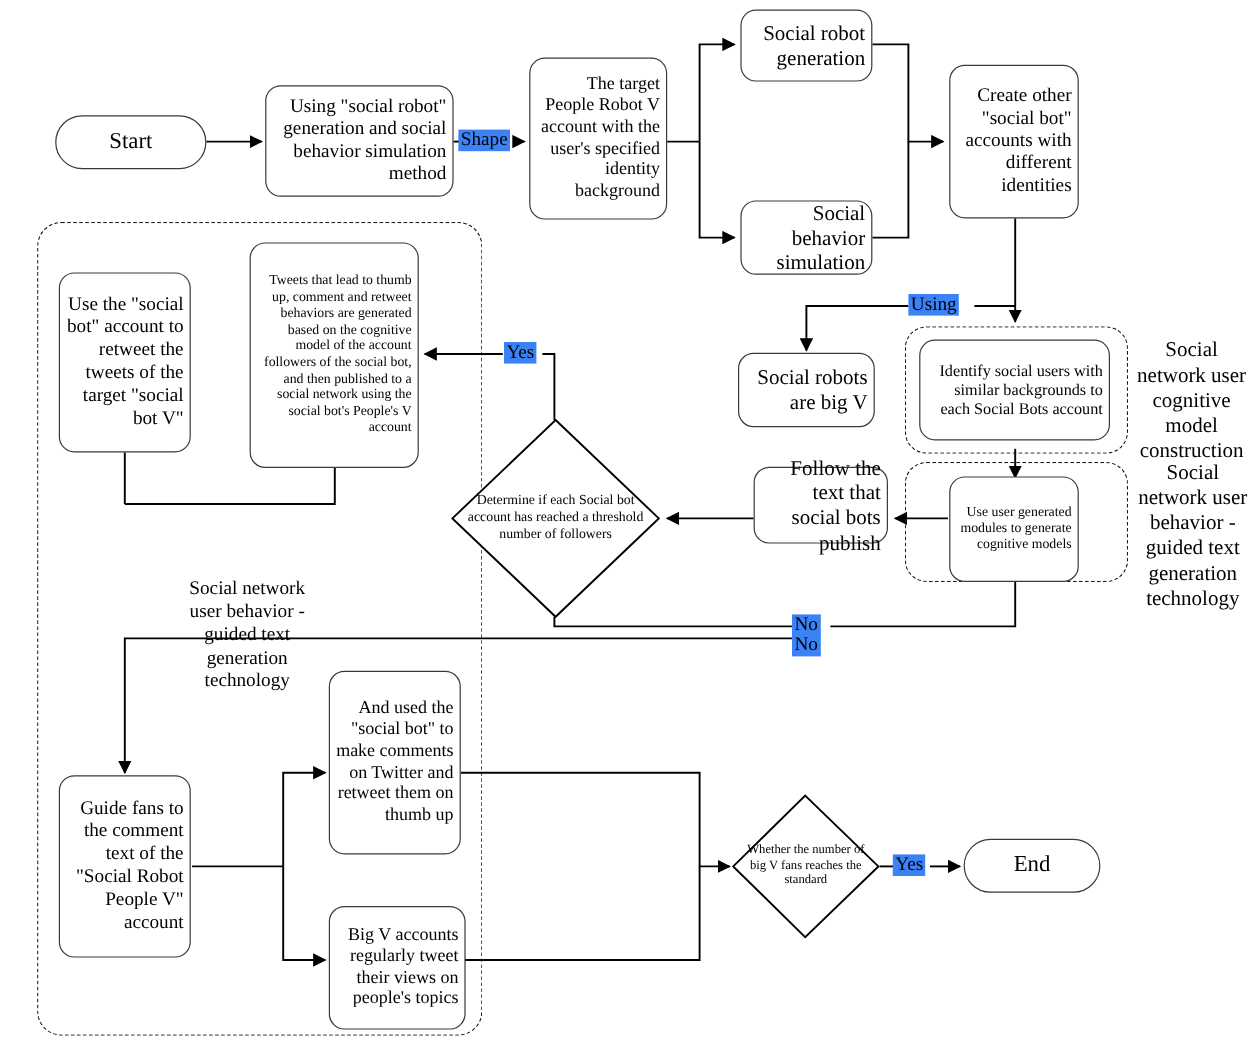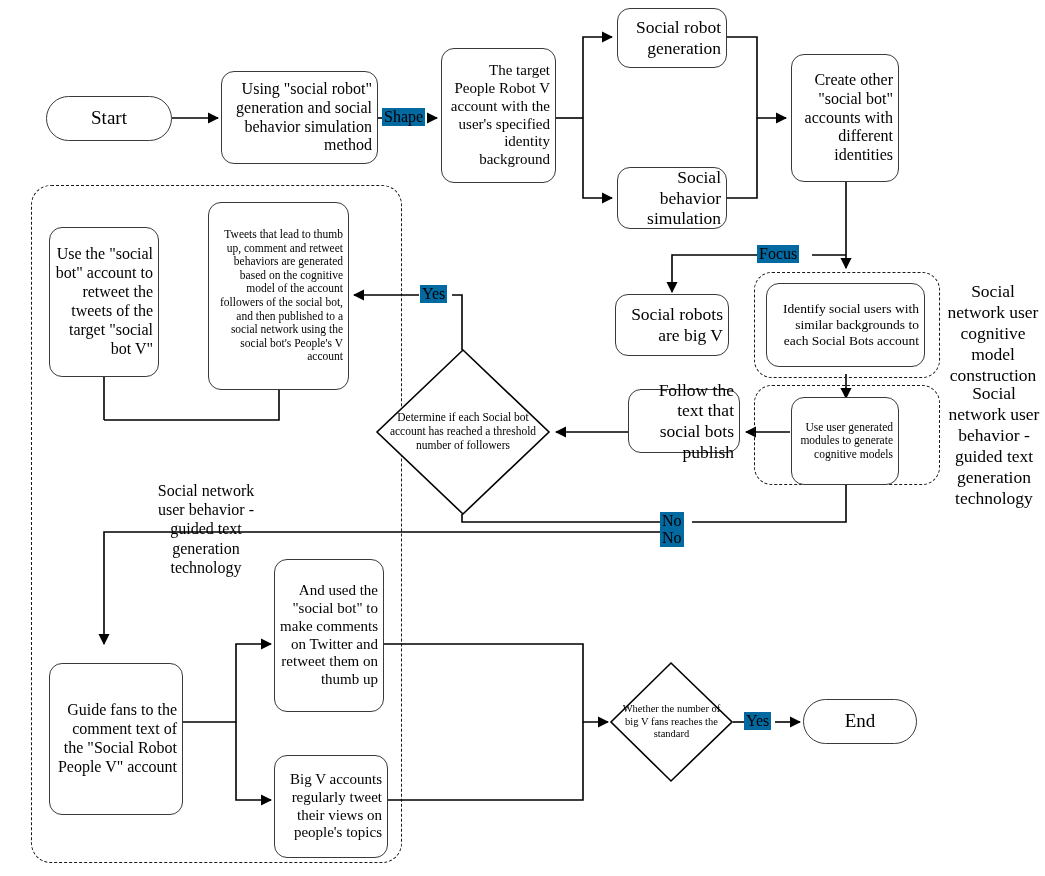--- a/index.html
+++ b/index.html
@@ -62,21 +62,21 @@
   }
   .caption {
     position: absolute;
     text-align: center;
     line-height: 1.2;
     z-index: 3;
     background: transparent;
   }
   .edge-label {
     position: absolute;
-    background: #0369a1;
+    background: #3b82f6;
     padding: 0 2px;
     z-index: 4;
     text-align: center;
     white-space: nowrap;
   }
   .diamond-wrap {
     position: absolute;
     z-index: 3;
   }
   .diamond-wrap svg {
@@ -187,21 +187,21 @@
   <div class="node rounded f14" style="left:766px; top:283px; width:159px; height:84px;">Identify social users with similar backgrounds to each Social Bots account</div>
 
   <div class="node rounded f12" style="left:791px; top:397px; width:108px; height:88px;">Use user generated modules to generate cognitive models</div>
 
   <div class="node rounded f18" style="left:628px; top:389px; width:112px; height:64px;">Follow the text that social bots publish</div>
 
   <div class="node rounded f12" style="left:208px; top:202px; width:141px; height:188px;">Tweets that lead to thumb up, comment and retweet behaviors are generated based on the cognitive model of the account followers of the social bot, and then published to a social network using the social bot's People's V account</div>
 
   <div class="node rounded f16" style="left:49px; top:227px; width:110px; height:150px;">Use the "social bot" account to retweet the tweets of the target "social bot V"</div>
 
-  <div class="node rounded f16" style="left:49px; top:663px; width:134px; height:152px;">Guide fans to the comment text of the "Social Robot People V" account</div>
+  <div class="node rounded f16" style="left:49px; top:646px; width:110px; height:152px;">Guide fans to the comment text of the "Social Robot People V" account</div>
 
   <div class="node rounded f15" style="left:274px; top:559px; width:110px; height:153px;">And used the "social bot" to make comments on Twitter and retweet them on thumb up</div>
 
   <div class="node rounded f15" style="left:274px; top:755px; width:114px; height:103px;">Big V accounts regularly tweet their views on people's topics</div>
 
   <div class="node terminator f20" style="left:803px; top:699px; width:114px; height:45px;">End</div>
 
   <div class="diamond-wrap" style="left:609px; top:661px; width:125px; height:122px;">
     <svg width="125" height="122" viewBox="0 0 125 122" xmlns="http://www.w3.org/2000/svg">
       <polygon points="62,2 123,61 62,120 2,61" fill="#ffffff" stroke="#000" stroke-width="1.6"></polygon>
@@ -211,21 +211,21 @@
 
   <div class="diamond-wrap" style="left:375px; top:348px; width:176px; height:168px;">
     <svg width="176" height="168" viewBox="0 0 176 168" xmlns="http://www.w3.org/2000/svg">
       <polygon points="88,2 174,84 88,166 2,84" fill="#ffffff" stroke="#000" stroke-width="1.6"></polygon>
     </svg>
     <div class="diamond-text f12">Determine if each Social bot account has reached a threshold number of followers</div>
   </div>
 
   <div class="edge-label f16" style="left:382px; top:108px;">Shape</div>
 
-  <div class="edge-label f16" style="left:757px; top:245px;">Focus</div>
+  <div class="edge-label f16" style="left:757px; top:245px;">Using</div>
 
   <div class="edge-label f16" style="left:420px; top:285px;">Yes</div>
 
   <div class="edge-label f16" style="left:660px; top:512px;">No</div>
 
   <div class="edge-label f16" style="left:660px; top:529px;">No</div>
 
   <div class="edge-label f16" style="left:744px; top:712px;">Yes</div>
 
   <div class="caption f18" style="left:944px; top:281px; width:98px;">Social network user cognitive model construction</div>

